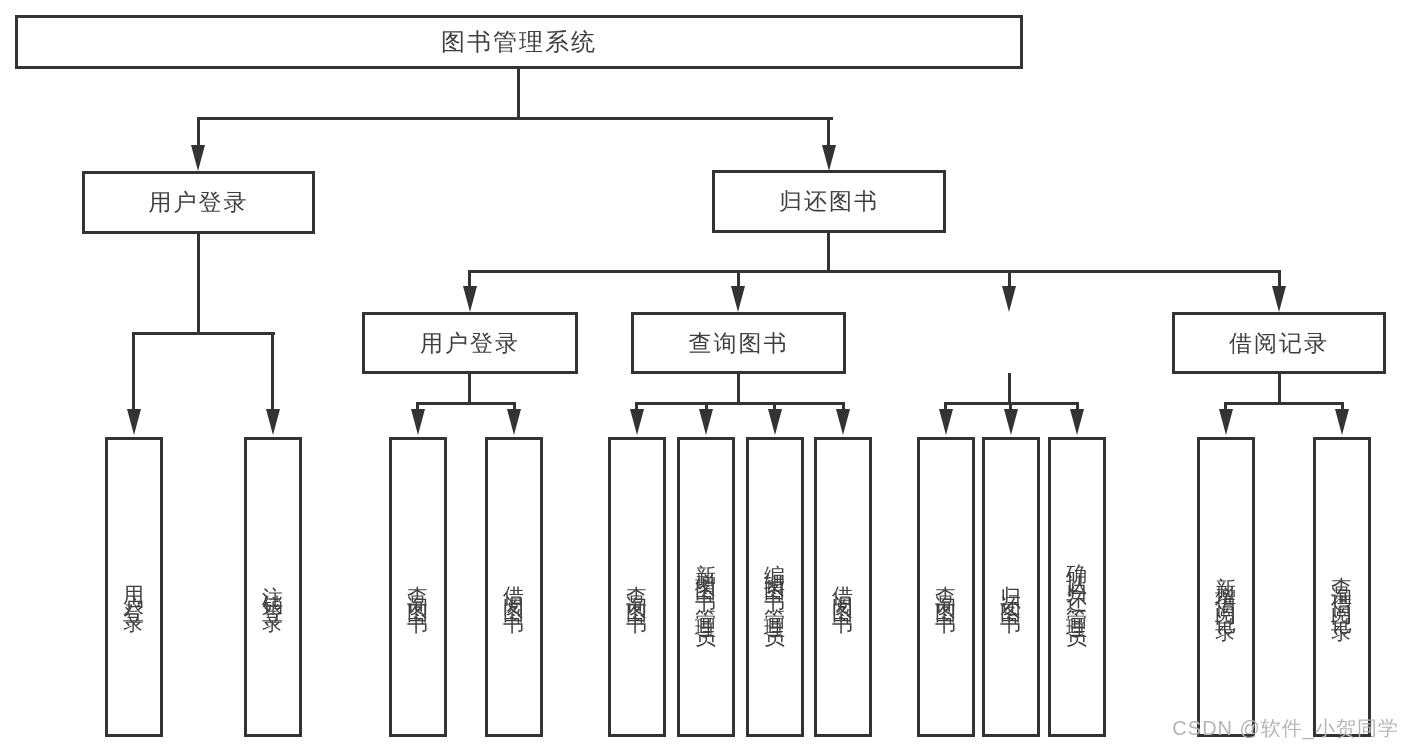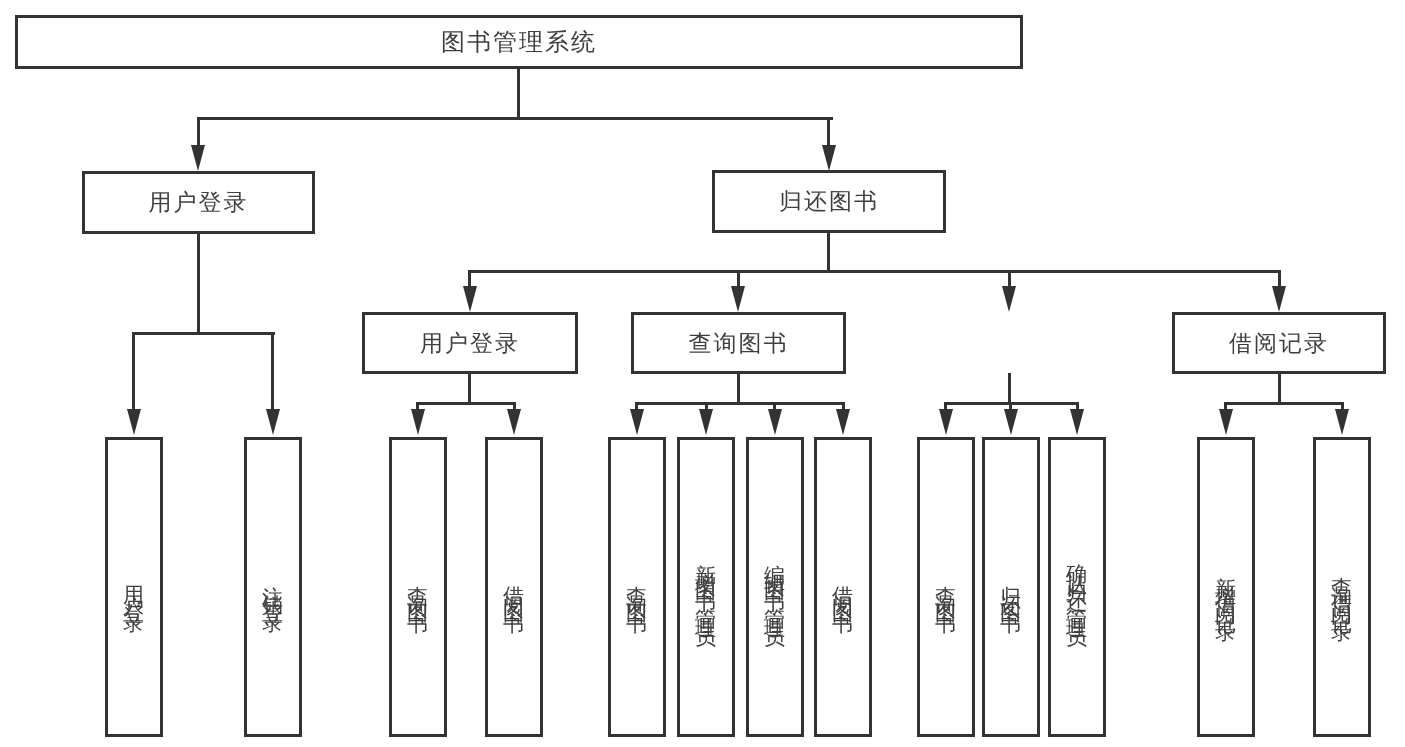--- a/index.html
+++ b/index.html
@@ -182,14 +182,15 @@
     <span class="vlabel">确认归还（管理员）</span>
   </div>
 
   <div class="box" style="left:1197px; top:437px; width:58px; height:300px;">
     <span class="vlabel">新增借阅记录</span>
   </div>
   <div class="box" style="left:1313px; top:437px; width:58px; height:300px;">
     <span class="vlabel">查询借阅记录</span>
   </div>
 
+  <div class="watermark">CSDN @软件_小贺同学</div>
 
 </div>
 
 </body></html>

